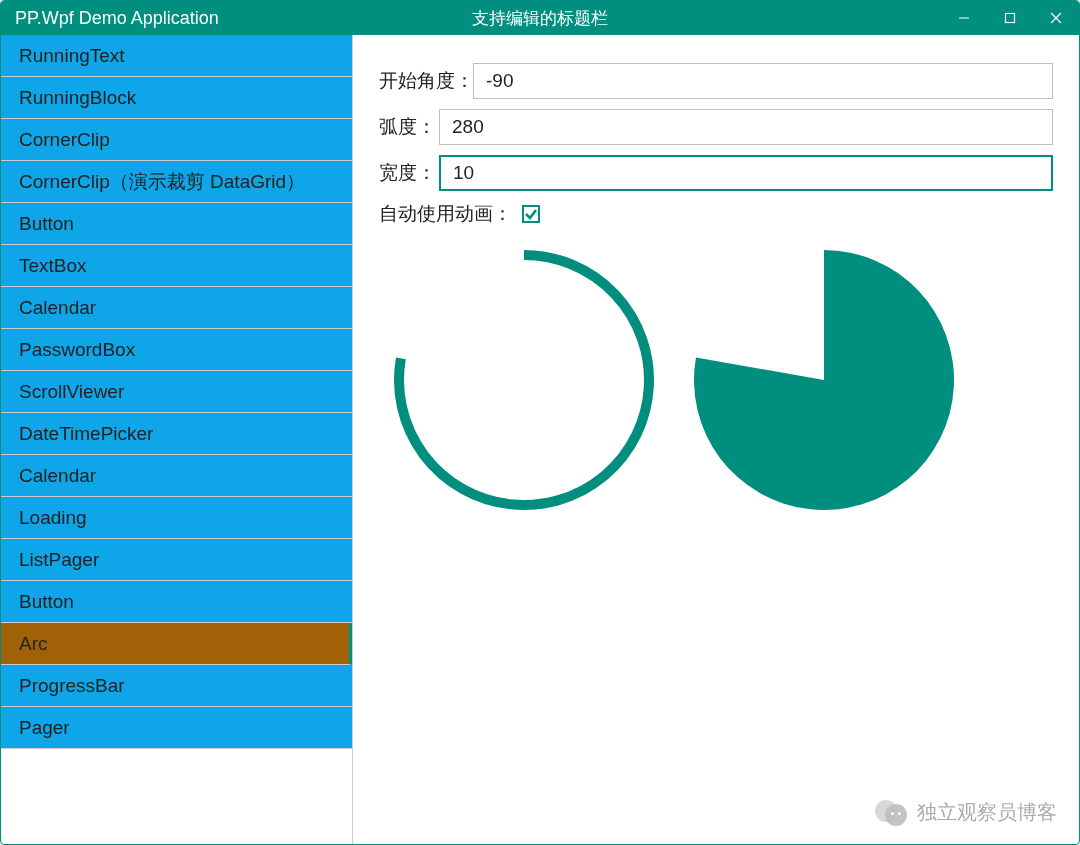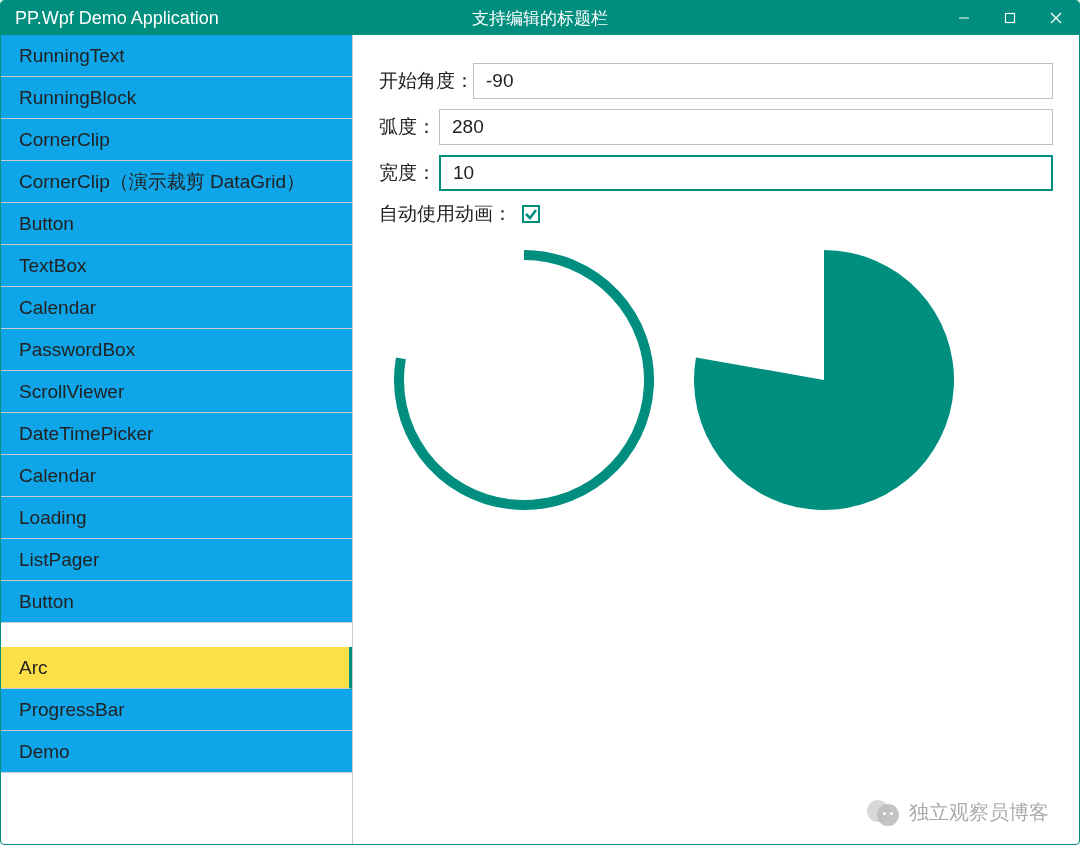--- a/index.html
+++ b/index.html
@@ -8,33 +8,33 @@
   .titlebar { height: 34px; background: #008e7e; color: #fff; display: flex; align-items: center; position: relative; }
   .app-title { padding-left: 14px; font-size: 18px; font-weight: 400; display: flex; align-items: center; }
   .title-center { position: absolute; left: 50%; transform: translateX(-50%); font-size: 17px; }
   .win-controls { position: absolute; right: 0; top: 0; height: 100%; display: flex; }
   .win-btn { width: 46px; height: 100%; display: flex; align-items: center; justify-content: center; cursor: pointer; }
   .win-btn svg { stroke: #fff; }
   .body { display: flex; height: calc(100% - 34px); }
   .sidebar { width: 352px; border-right: 1px solid #ccc; overflow-y: auto; }
   .sidebar-item { height: 42px; border-bottom: 1px solid #ccc; display: flex; align-items: center; padding-left: 18px; font-size: 19px; color: #222; cursor: pointer; background: #0ea5e9; }
   .sidebar-item:first-child { border-top: none; }
-  .sidebar-item.selected { background: #fde047; border-right: 3px solid #008e7e; margin-top: 24px; }
+  .sidebar-item.selected { background: #a16207; border-right: 3px solid #008e7e; }
   .content { flex: 1; padding: 28px 26px; position: relative; }
   .form-row { display: flex; align-items: center; margin-bottom: 10px; }
   .form-label { width: 94px; text-align: right; font-size: 19px; color: #222; padding-right: 6px; white-space: nowrap; }
   .form-label.short { width: 60px; }
   .form-input { flex: 1; height: 36px; border: 1px solid #bfbfbf; padding: 0 12px; font-size: 19px; color: #222; outline: none; background: #fff; }
   .form-input.focused { border: 2px solid #008e7e; }
   .check-row { display: flex; align-items: center; margin-bottom: 18px; }
   .check-label { font-size: 19px; color: #222; margin-right: 10px; }
   .checkbox { width: 18px; height: 18px; border: 2px solid #008e7e; display: flex; align-items: center; justify-content: center; cursor: pointer; }
   .checkbox svg { stroke: #008e7e; stroke-width: 2.5; fill: none; }
   .arcs { display: flex; gap: 30px; margin-top: 10px; padding-left: 10px; }
-  .watermark { position: absolute; right: 30px; bottom: 18px; display: flex; align-items: center; gap: 8px; opacity: 0.55; color: #666; font-size: 20px; }
+  .watermark { position: absolute; right: 22px; bottom: 18px; display: flex; align-items: center; gap: 8px; opacity: 0.55; color: #666; font-size: 20px; }
   .wm-icon { width: 34px; height: 28px; position: relative; }
   .wm-icon .c1, .wm-icon .c2 { position: absolute; width: 22px; height: 22px; border-radius: 50%; background: #888; }
   .wm-icon .c1 { left: 0; top: 2px; opacity: 0.6; }
   .wm-icon .c2 { left: 10px; top: 6px; opacity: 0.9; }
   .wm-icon .d1, .wm-icon .d2 { position: absolute; width: 3px; height: 3px; border-radius: 50%; background: #fff; }
   .wm-icon .d1 { left: 16px; top: 14px; }
   .wm-icon .d2 { left: 23px; top: 14px; }
 </style>
 </head>
 <body>
@@ -74,21 +74,21 @@
         <div class="sidebar-item">Calendar</div>
         <div class="sidebar-item">PasswordBox</div>
         <div class="sidebar-item">ScrollViewer</div>
         <div class="sidebar-item">DateTimePicker</div>
         <div class="sidebar-item">Calendar</div>
         <div class="sidebar-item">Loading</div>
         <div class="sidebar-item">ListPager</div>
         <div class="sidebar-item">Button</div>
         <div class="sidebar-item selected">Arc</div>
         <div class="sidebar-item">ProgressBar</div>
-        <div class="sidebar-item">Demo</div>
+        <div class="sidebar-item">Pager</div>
       </div>
 
     <div class="content">
 
       <div class="form-row">
         <div class="form-label">开始角度：</div>
         <input class="form-input" value="-90" style="">
       </div>
 
       <div class="form-row">

